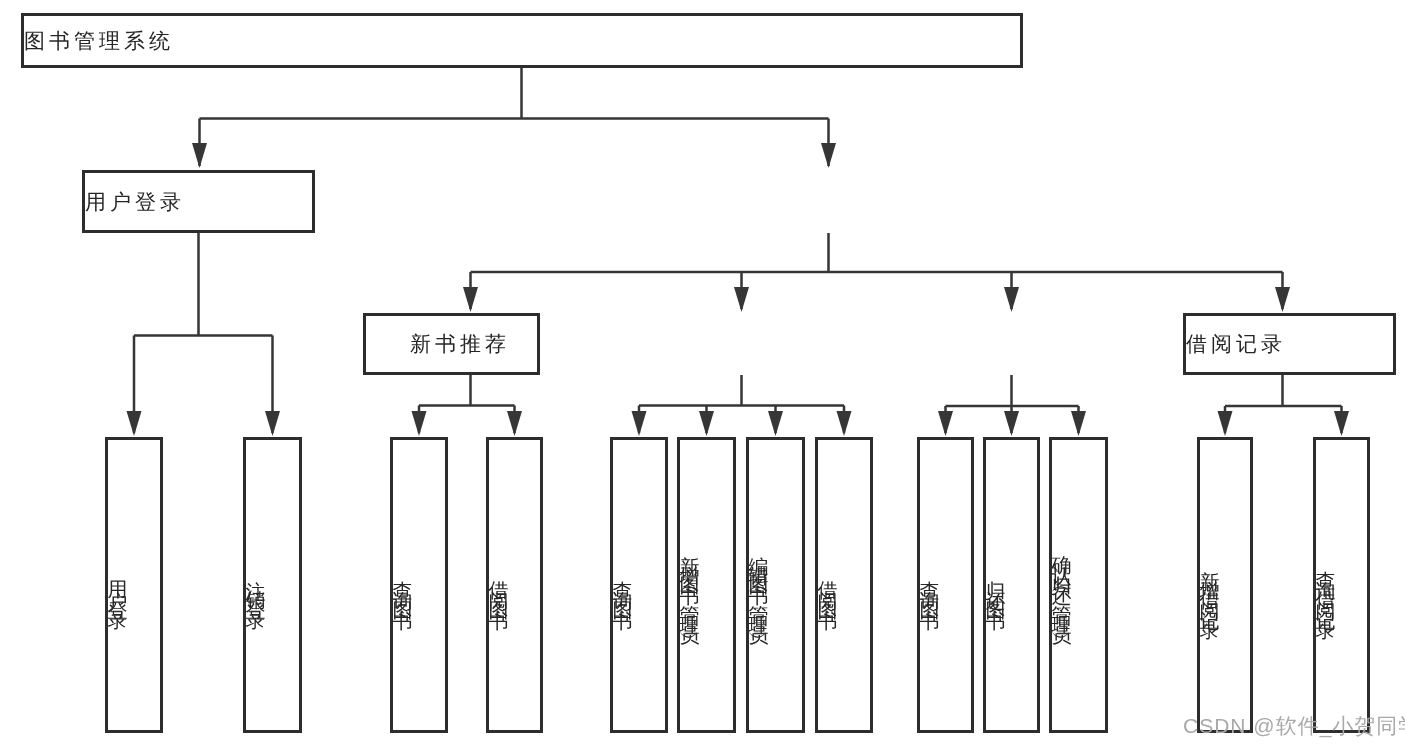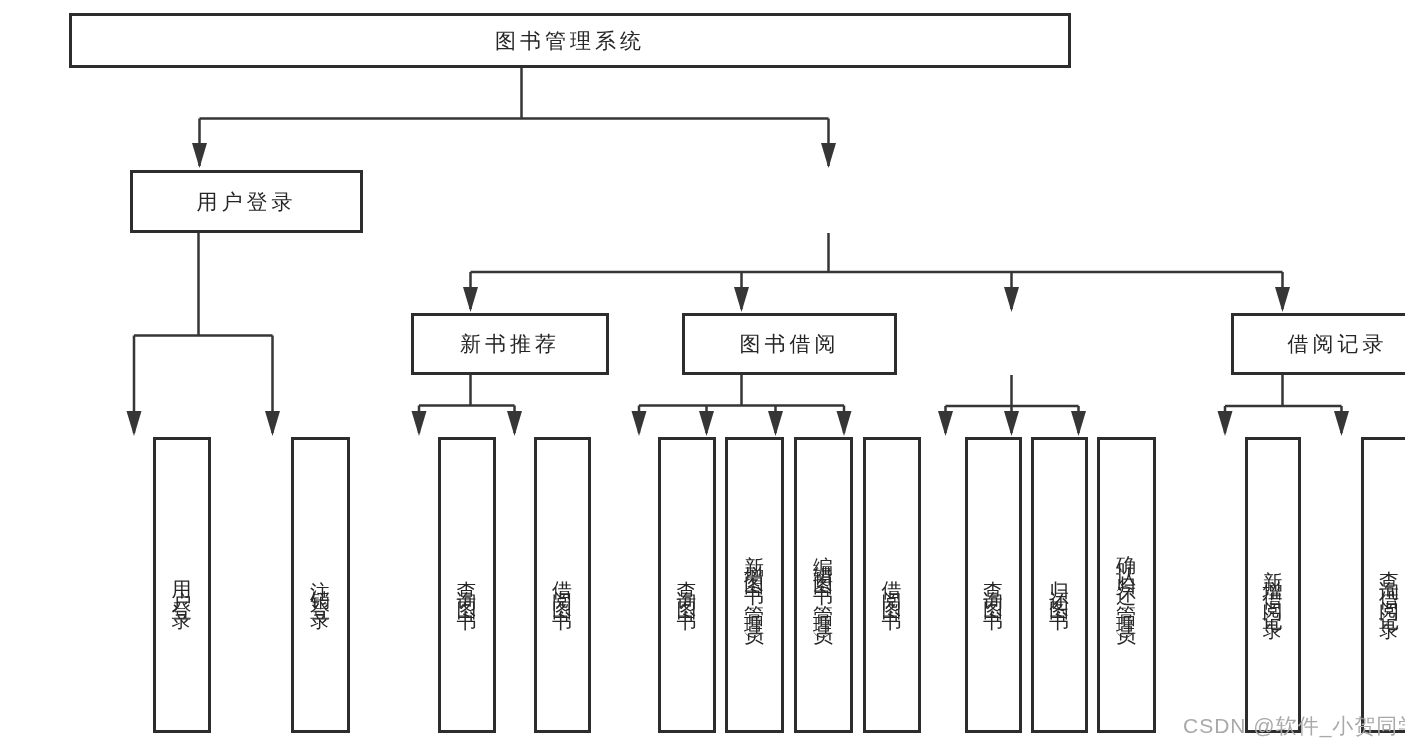--- a/index.html
+++ b/index.html
@@ -22,42 +22,40 @@
     height: 747px;
     z-index: 1;
   }
   .box {
     position: absolute;
     background: #ffffff;
     border: 3px solid #2d2d2d;
     box-sizing: border-box;
     display: flex;
     align-items: center;
-    justify-content: center;
     color: #262626;
     z-index: 2;
-    margin-left: 48px;
   }
   .hbox {
     font-size: 21px;
     letter-spacing: 4px;
     white-space: nowrap;
   }
   .vbox span {
     writing-mode: vertical-rl;
     text-orientation: mixed;
     font-size: 20px;
     letter-spacing: 10px;
     line-height: 1;
   }
   
   #root        { left: 21px;   top: 13px;  width: 1002px; height: 55px; }
   #n-userlogin { left: 82px;   top: 170px; width: 233px;  height: 63px; }
   #n-bookmgmt  { left: 712px;  top: 170px; width: 233px;  height: 63px; }
-  #n-newbook   { left: 363px;  top: 313px; width: 198px;  height: 62px; }
+  #n-newbook   { left: 363px;  top: 313px; width: 177px;  height: 62px; padding-left: 44px; }
   #n-borrow    { left: 634px;  top: 313px; width: 215px;  height: 62px; }
   #n-current   { left: 904px;  top: 313px; width: 215px;  height: 62px; }
   #n-records   { left: 1183px; top: 313px; width: 213px;  height: 62px; }
   
   .tall { top: 437px; height: 296px; }
   #t1  { left: 105px;  width: 58px; }
   #t2  { left: 243px;  width: 59px; }
   #t3  { left: 390px;  width: 58px; }
   #t4  { left: 486px;  width: 57px; }
   #t5  { left: 610px;  width: 58px; }
@@ -134,23 +132,20 @@
     <span>图书管理系统</span>
   </div>
 
   <div class="box hbox" id="n-userlogin">
     <span>用户登录</span>
   </div>
 
   <div class="box hbox" id="n-newbook">
     <span>新书推荐</span>
   </div>
-  <div class="box hbox" id="n-borrow">
-    <span>图书借阅</span>
-  </div>
   <div class="box hbox" id="n-records">
     <span>借阅记录</span>
   </div>
 
   <div class="box vbox tall" id="t1">
     <span>用户登录</span>
   </div>
   <div class="box vbox tall" id="t2">
     <span>注销登录</span>
   </div>

